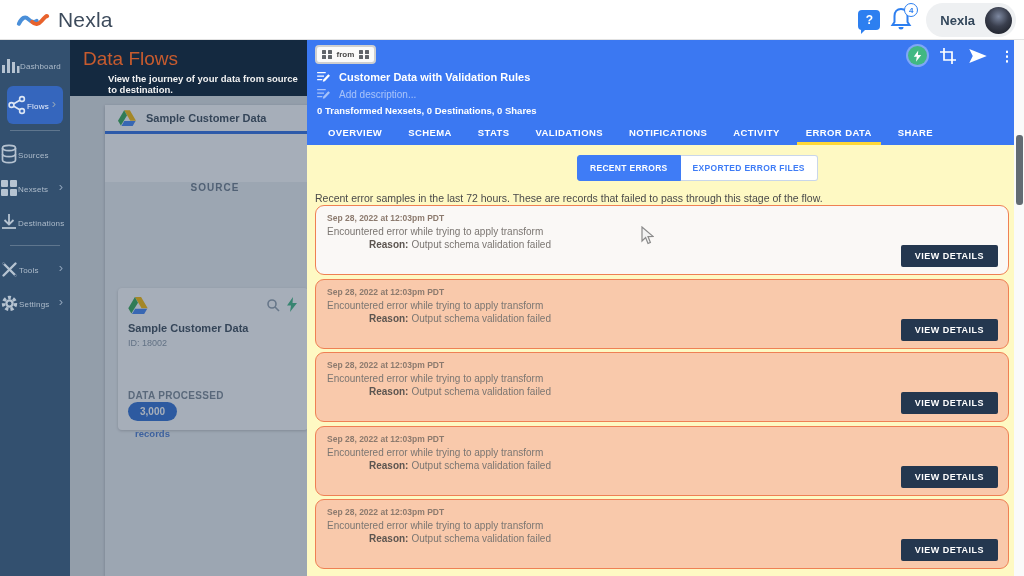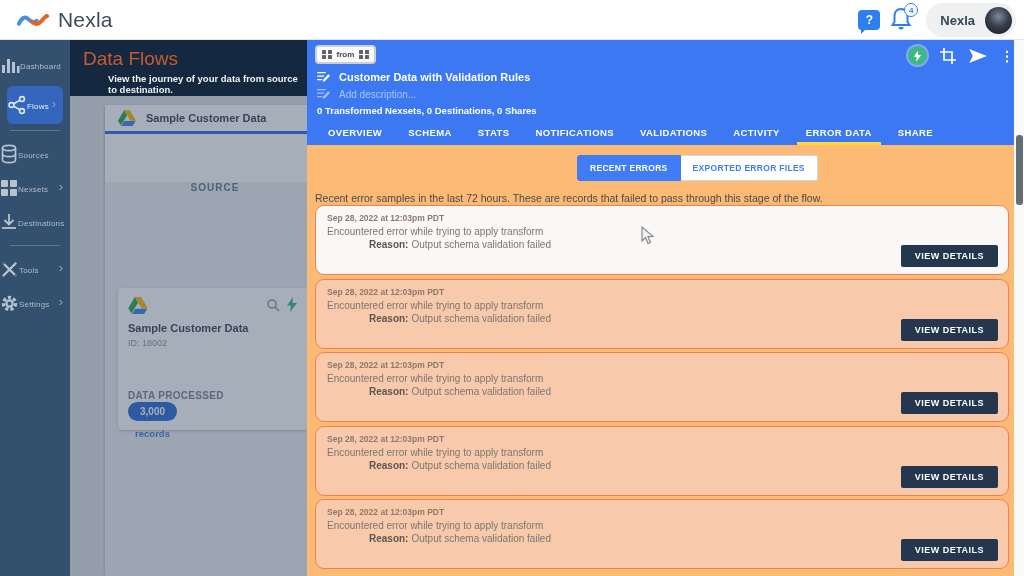--- a/index.html
+++ b/index.html
@@ -63,21 +63,21 @@
   .panel-title-row { position:absolute; left:10px; top:31px; display:flex; align-items:center; gap:8px; }
   .panel-title { color:#fff; font-size:11px; font-weight:bold; }
   .panel-desc-row { position:absolute; left:10px; top:48px; display:flex; align-items:center; gap:8px; opacity:.55; }
   .panel-desc { color:#fff; font-size:10px; }
   .panel-stats { position:absolute; left:10px; top:65px; color:#fff; font-size:9.5px; font-weight:bold; }
   .tabs { position:absolute; left:8px; bottom:0; display:flex; }
   .tab { color:#fff; font-size:9.5px; font-weight:bold; letter-spacing:.4px; padding:8px 13px 7px; position:relative; cursor:pointer; }
   .tab.active:after { content:""; position:absolute; left:4px; right:4px; bottom:0; height:3px; background:#ffd836; }
 
   
-  .content { position:absolute; left:307px; top:145px; width:707px; height:431px; background:#fdba74; z-index:11; }
+  .content { position:absolute; left:307px; top:145px; width:707px; height:431px; background:#fef9c3; z-index:11; }
   .toggle-group { position:absolute; left:270px; top:10px; display:flex; }
   .toggle-btn { font-size:8.5px; font-weight:bold; letter-spacing:.3px; padding:7px 12px; border:1px solid #c9d6ea; cursor:pointer; }
   .toggle-btn.on { background:#3f7cf6; color:#fff; border-color:#3f7cf6; border-radius:3px 0 0 3px; }
   .toggle-btn.off { background:#fff; color:#3f7cf6; border-left:none; border-radius:0 3px 3px 0; }
   .err-desc { position:absolute; left:8px; top:47px; font-size:10.5px; color:#4a4a4a; }
   .err-list { position:absolute; left:8px; top:60px; width:694px; }
   .err-card { position:relative; height:70px; border:1.5px solid #ef8054; border-radius:9px; background:#f9c9ab; margin-bottom:3.5px; padding:7px 11px; }
   .err-card.highlight { background:#faf8f6; }
   .err-ts { font-size:8.5px; font-weight:600; color:#8c7a6e; }
   .err-msg { font-size:10px; color:#7b7672; margin-top:3px; }
@@ -328,22 +328,22 @@
       </svg>
     <span class="panel-desc">Add description...</span>
   </div>
 
   <div class="panel-stats">0 Transformed Nexsets, 0 Destinations, 0 Shares</div>
 
   <div class="tabs">
     <div class="tab">OVERVIEW</div>
     <div class="tab">SCHEMA</div>
     <div class="tab">STATS</div>
+    <div class="tab">VALIDATIONS</div>
     <div class="tab">NOTIFICATIONS</div>
-    <div class="tab">VALIDATIONS</div>
     <div class="tab">ACTIVITY</div>
     <div class="tab active">ERROR DATA</div>
     <div class="tab">SHARE</div>
   </div>
 </div>
 
 <div class="content">
   <div class="toggle-group">
     <div class="toggle-btn on">RECENT ERRORS</div>
     <div class="toggle-btn off">EXPORTED ERROR FILES</div>

